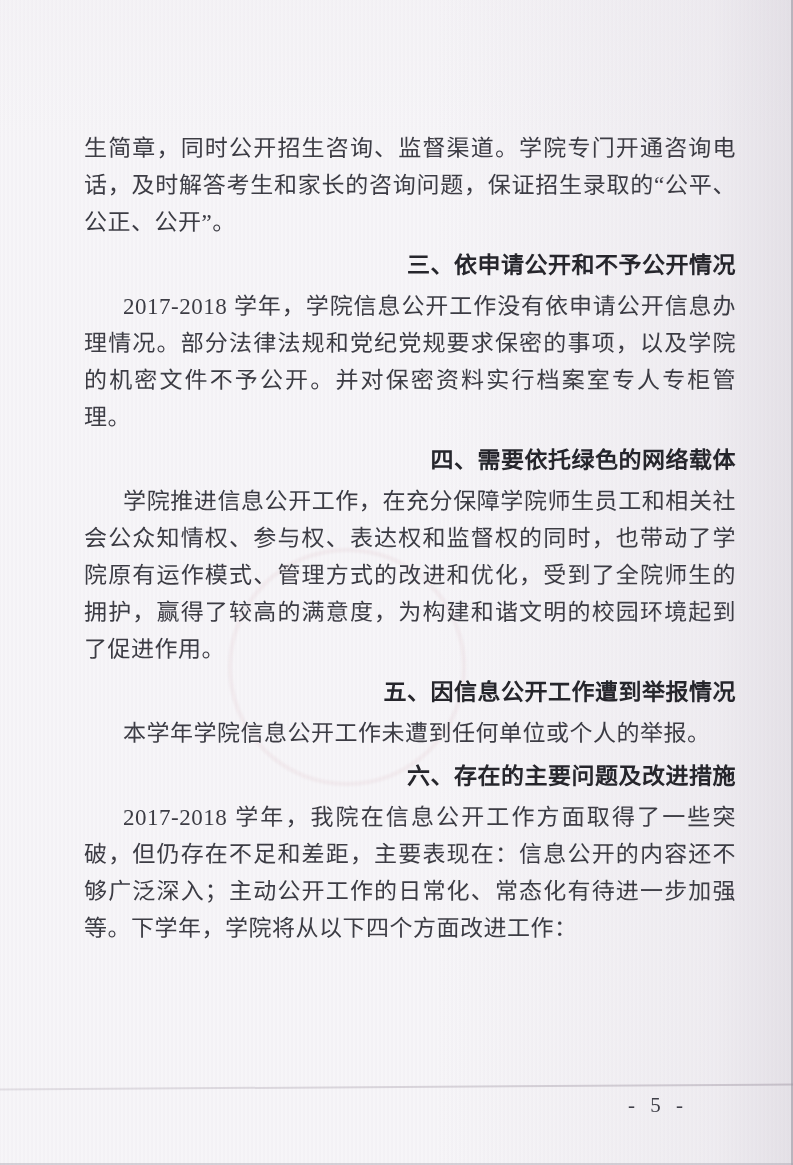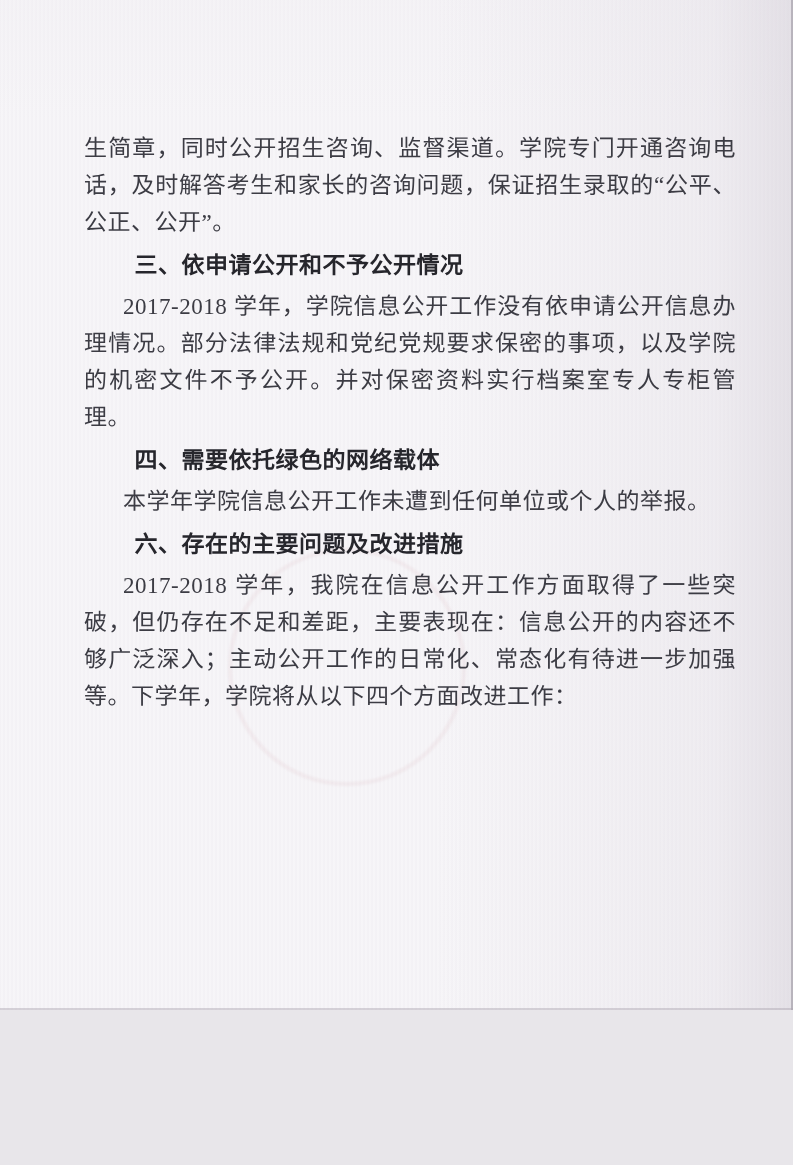--- a/index.html
+++ b/index.html
@@ -4,21 +4,21 @@
 <style>
   html, body {
     margin: 0;
     padding: 0;
     background: #e8e6ea;
     font-family: "Liberation Serif", "DejaVu Serif", serif;
   }
   .scan-page {
     position: relative;
     width: 793px;
-    height: 1010px;
+    height: 1165px;
     margin: 0 auto;
     overflow: hidden;
     background-color: #f5f4f6;
     background-image:
       linear-gradient(90deg, rgba(236,233,238,0) 55%, rgba(221,216,224,0.30) 90%, rgba(206,200,210,0.45) 100%),
       linear-gradient(180deg, rgba(238,235,240,0.25) 0%, rgba(255,255,255,0) 12%),
       repeating-linear-gradient(90deg, #f2f0f4 0px, #f8f7f9 2px, #f2f0f4 4px);
   }
   
   .edge-right {
@@ -68,21 +68,21 @@
     text-indent: 0;
   }
   .heading {
     margin: 6px 0 4px 0;
     font-size: 23px;
     line-height: 37px;
     font-weight: 700;
     font-family: "Liberation Sans", "DejaVu Sans", sans-serif;
     color: #26262c;
     text-indent: 2.2em;
-    text-align: left;
+    text-align: right;
   }
   .page-number {
     position: absolute;
     left: 628px; top: 1093px;
     font-size: 21px;
     letter-spacing: 5px;
     color: #3f3f48;
     font-family: "Liberation Serif", "DejaVu Serif", serif;
   }
 </style>
@@ -95,21 +95,23 @@
 
   <div class="content">
     <p class="para continuation">生简章，同时公开招生咨询、监督渠道。学院专门开通咨询电话，及时解答考生和家长的咨询问题，保证招生录取的“公平、公正、公开”。</p>
 
     <h3 class="heading">三、依申请公开和不予公开情况</h3>
 
     <p class="para">2017-2018 学年，学院信息公开工作没有依申请公开信息办理情况。部分法律法规和党纪党规要求保密的事项，以及学院的机密文件不予公开。并对保密资料实行档案室专人专柜管理。</p>
 
     <h3 class="heading">四、需要依托绿色的网络载体</h3>
 
+    <p class="para">学院推进信息公开工作，在充分保障学院师生员工和相关社会公众知情权、参与权、表达权和监督权的同时，也带动了学院原有运作模式、管理方式的改进和优化，受到了全院师生的拥护，赢得了较高的满意度，为构建和谐文明的校园环境起到了促进作用。</p>
 
+    <h3 class="heading">五、因信息公开工作遭到举报情况</h3>
 
     <p class="para">本学年学院信息公开工作未遭到任何单位或个人的举报。</p>
 
     <h3 class="heading">六、存在的主要问题及改进措施</h3>
 
     <p class="para">2017-2018 学年，我院在信息公开工作方面取得了一些突破，但仍存在不足和差距，主要表现在：信息公开的内容还不够广泛深入；主动公开工作的日常化、常态化有待进一步加强等。下学年，学院将从以下四个方面改进工作：</p>
 
   </div>
 
   <div class="crease-line"></div>

